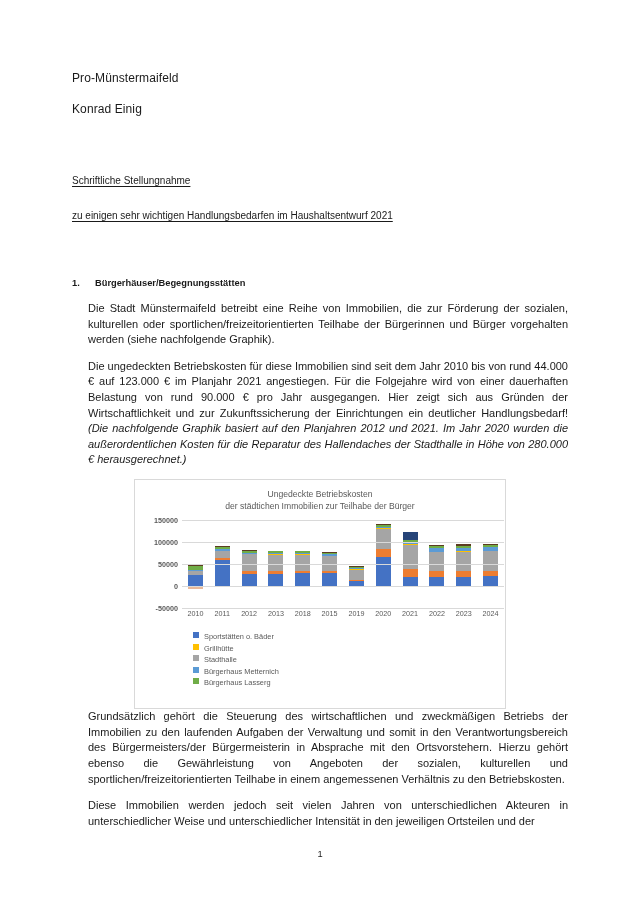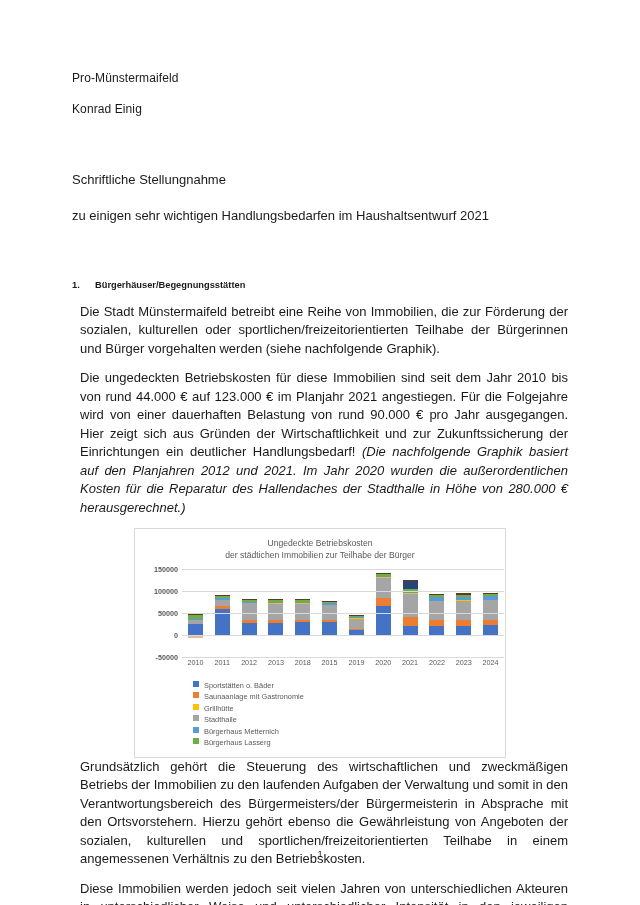--- a/index.html
+++ b/index.html
@@ -12,39 +12,40 @@
   }
   .page{
     position:relative;
     width:640px;height:905px;
     box-sizing:border-box;
     padding:72px 72px 0 72px;
   }
   .sender{font-size:12px;line-height:1.0;margin:0 0 19px 0;letter-spacing:.1px;}
   .spacer-lg{height:36px;}
   .headline{
-    font-size:13px;
+    font-size:10px;
+    text-decoration:underline;
     text-underline-offset:2px;
     margin:0 0 19px 0;
     display:inline-block;
     text-align:center;
   }
   .headline-wrap{display:block;}
   .spacer-md{height:38px;}
   .section-title{
     font-size:9.3px;font-weight:bold;
     margin:0 0 13px 0;
     display:flex;gap:13px;
   }
   .section-num{width:10px;}
   p.body{
-    font-size:13px;
+    font-size:11px;
     line-height:1.42;
     text-align:justify;
-    margin:0 0 11px 8px;
+    margin:0 0 11px 16px;
     hyphens:none;
   }
   p.body.italic-tail i{font-style:italic;}
   
   .chart-box{
     margin:9px auto 0 auto;
     width:372px;
     height:230px;
     border:1px solid #d9d9d9;
     background:#ffffff;
@@ -334,24 +335,20 @@
         <div class="x-lab">2023</div>
         <div class="x-lab">2024</div>
       </div>
 
     <div class="legend" id="legend">
         <div class="legend-row">
           <span class="sw" style="background: rgb(68, 114, 196);"></span>
           <span class="legend-label">Sportstätten o. Bäder</span>
         </div>
         <div class="legend-row">
-          <span class="sw" style="background: rgb(237, 125, 49);"></span>
-          <span class="legend-label">Saunaanlage mit Gastronomie</span>
-        </div>
-        <div class="legend-row">
           <span class="sw" style="background: rgb(255, 192, 0);"></span>
           <span class="legend-label">Grillhütte</span>
         </div>
         <div class="legend-row">
           <span class="sw" style="background: rgb(165, 165, 165);"></span>
           <span class="legend-label">Stadthalle</span>
         </div>
         <div class="legend-row">
           <span class="sw" style="background: rgb(91, 155, 213);"></span>
           <span class="legend-label">Bürgerhaus Metternich</span>

